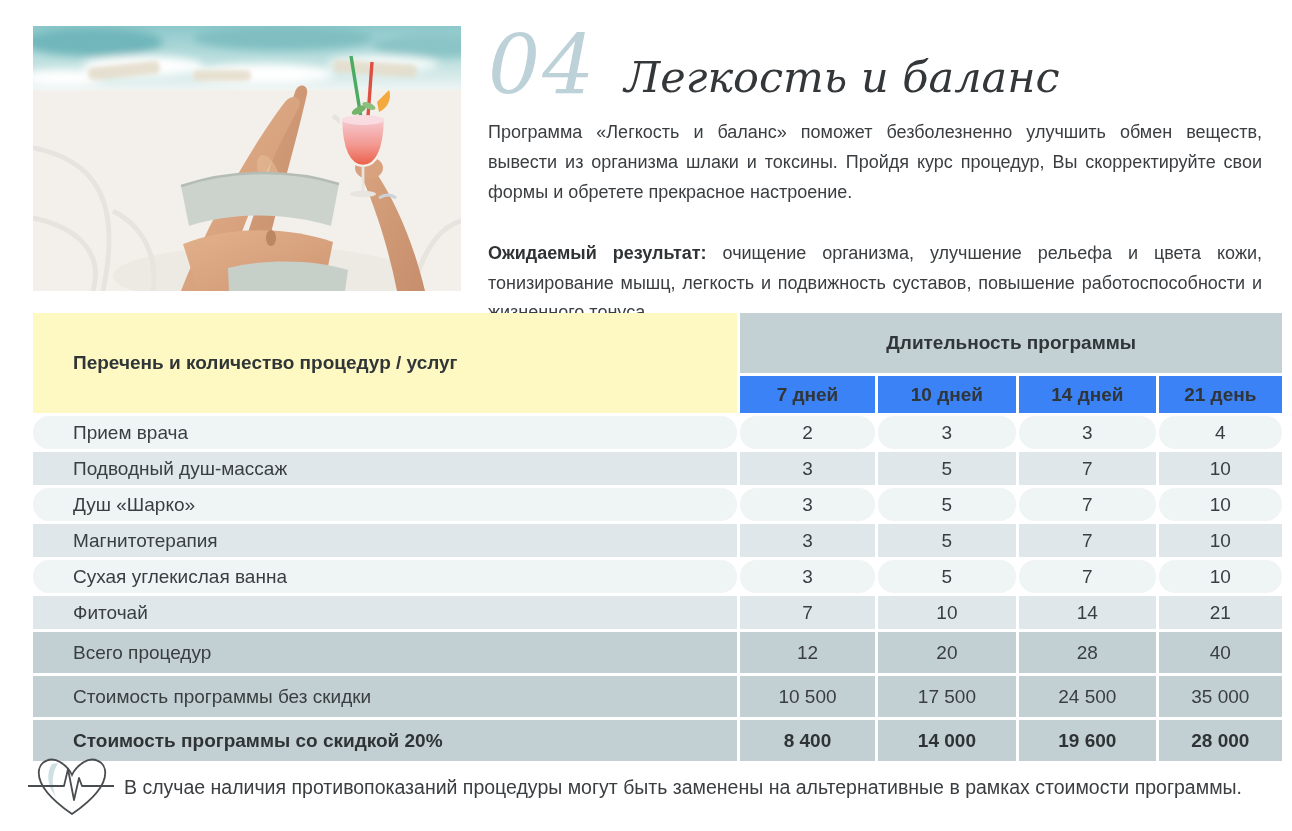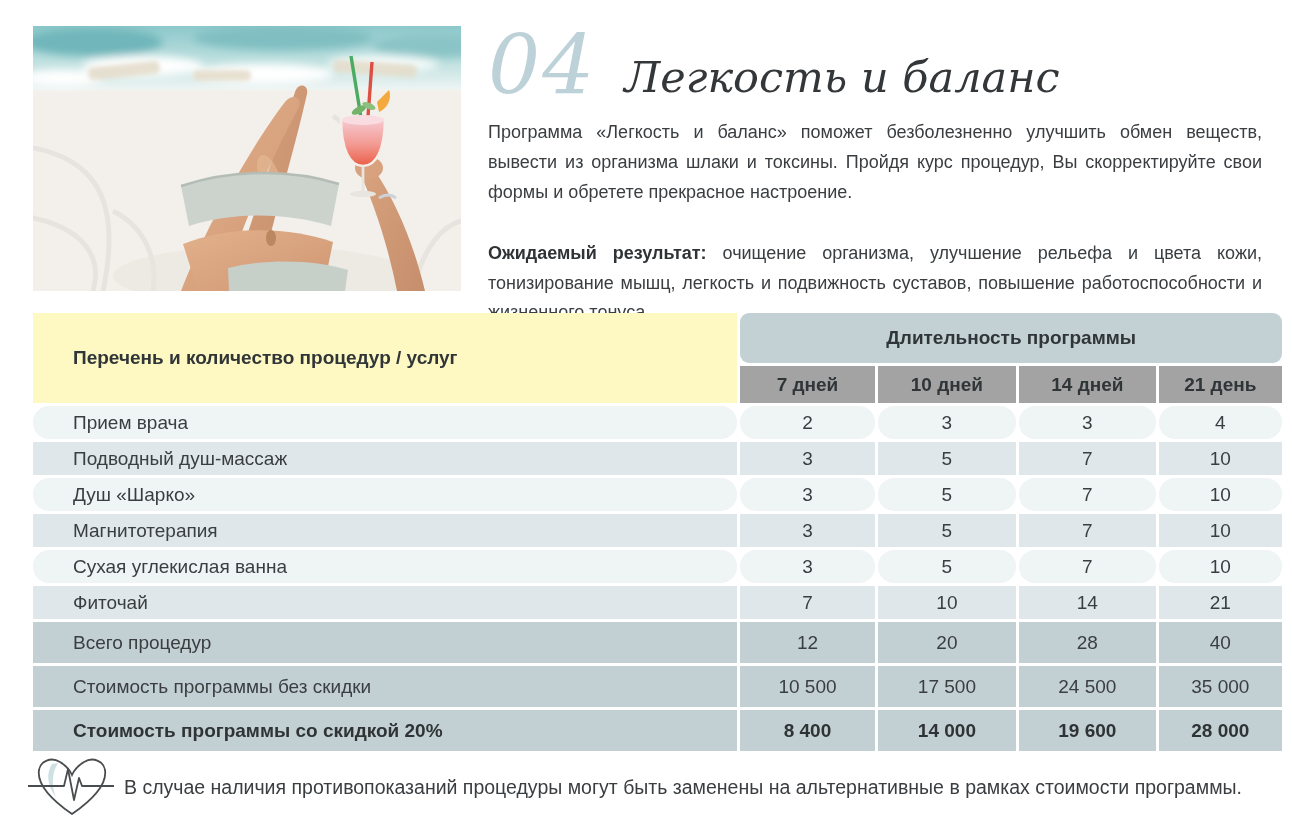--- a/index.html
+++ b/index.html
@@ -29,22 +29,22 @@
   .price-table{
     position:absolute;left:30px;top:310px;
     border-collapse:separate;border-spacing:3px;table-layout:fixed;width:1255px;
   }
   .price-table th,.price-table td{font-size:19px;font-weight:400;padding:0;}
   .c-label{width:702px;}
   .c-v1{width:134px;}.c-v2{width:138px;}.c-v3{width:136px;}.c-v4{width:123px;}
   th.label-head{
     background:#fef9c3;text-align:left;padding-left:40px;font-weight:700;color:#303538;
   }
-  th.group-head{background:#c3d1d5;height:50px;font-weight:700;color:#303538;border-radius:9px;}
-  th.dur-head{background:#a3a3a3;height:37px;font-weight:700;color:#303538;}
+  th.group-head{background:#c3d1d5;height:60px;font-weight:700;color:#303538;}
+  th.dur-head{background:#3b82f6;height:37px;font-weight:700;color:#303538;}
   td.lbl{text-align:left;padding-left:40px;color:#3a3e41;}
   td.val{text-align:center;color:#3a3e41;}
   tr.light td{background:#eff4f5;height:33px;border-radius:16px;}
   tr.medium td{background:#dfe7ea;height:33px;}
   tr.summary td{background:#c2d0d4;height:41px;}
   tr.total td{font-weight:700;color:#2f3335;}
   
   .footer{
     position:absolute;left:28px;top:752px;width:1236px;
     display:flex;align-items:center;

